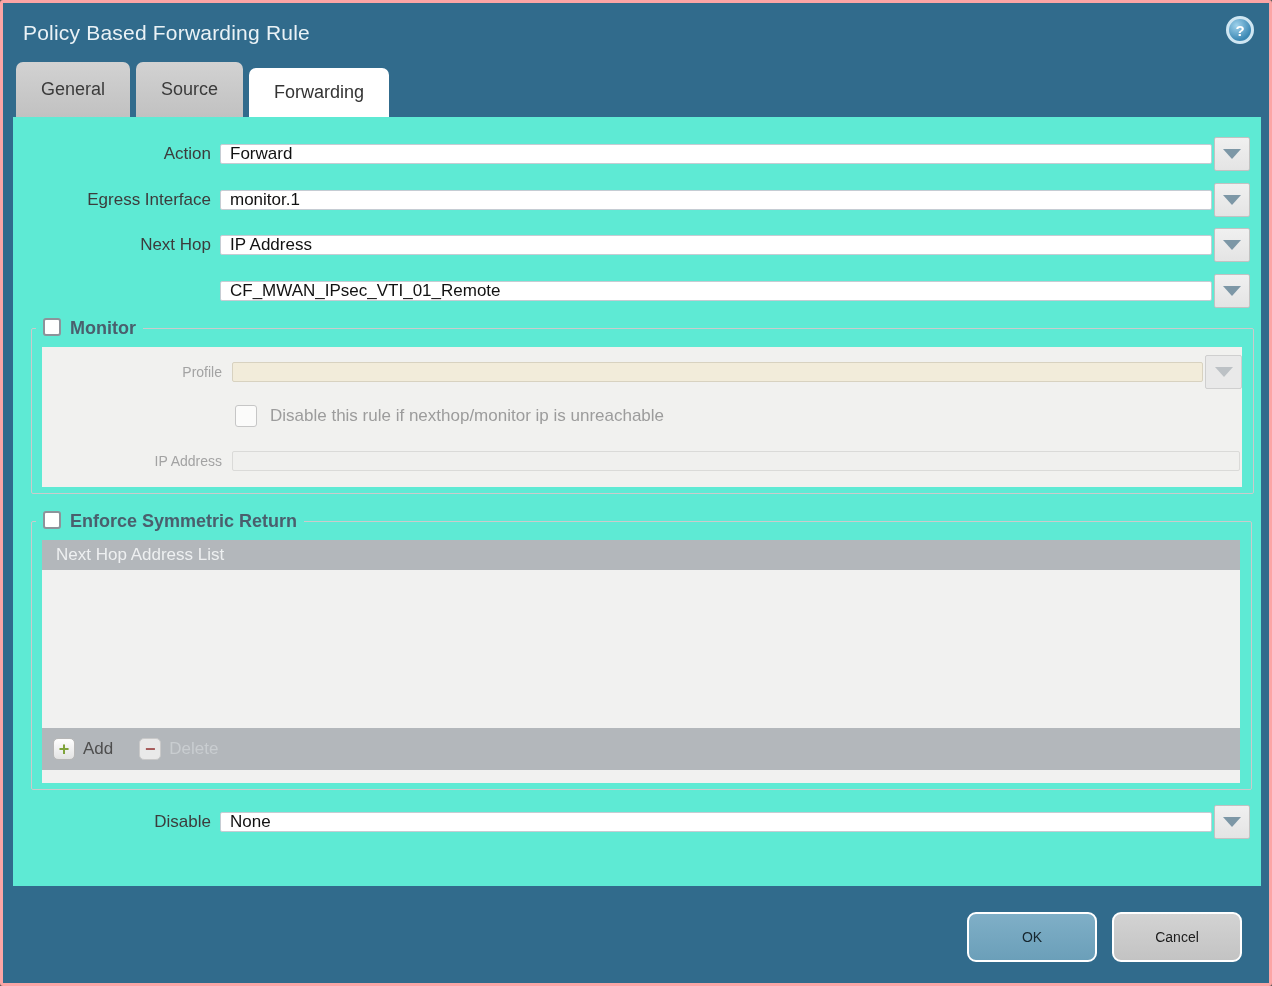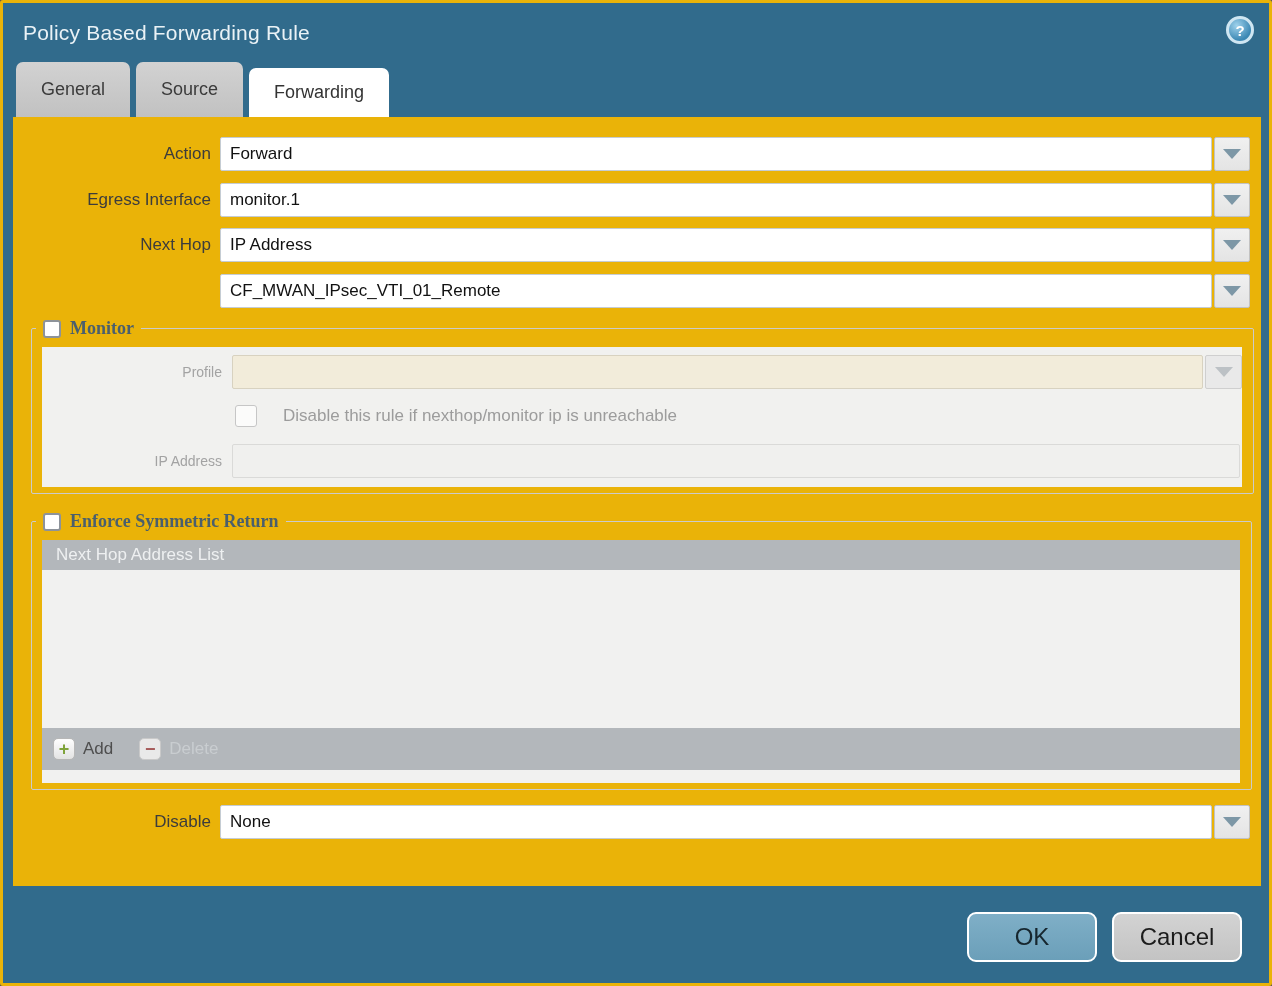--- a/index.html
+++ b/index.html
@@ -3,21 +3,21 @@
 <meta charset="utf-8">
 <style>
   * { box-sizing: border-box; margin: 0; padding: 0; }
   html, body { width: 1272px; height: 986px; background: #555; }
   body { font-family: "Liberation Sans", sans-serif; }
 
   .window {
     position: relative;
     width: 1272px; height: 986px;
     background: #316b8c;
-    border: 3px solid #eab308;
+    border: 3px solid #fca5a5;
     border-radius: 3px;
     overflow: hidden;
   }
 
   
   .titlebar { position: relative; height: 65px; padding: 18px 20px 0 20px; }
   .title { color: #eaf2f6; font-size: 21px; letter-spacing: .2px; }
   .help {
     position: absolute; top: 13px; right: 15px;
     width: 28px; height: 28px; border-radius: 50%;
@@ -40,34 +40,34 @@
   }
   .tab.active {
     height: 49px; background: #ffffff; color: #333333;
   }
 
   
   .panel {
     position: relative;
     margin: 0 8px 0 10px;
     height: 769px;
-    background: #eab308;
+    background: #5eead4;
     padding-top: 20px;
   }
 
   .frow { display: flex; align-items: center; height: 34px; }
   .frow + .frow { margin-top: 12px; }
   .frow.gap11 { margin-top: 11px; }
   .flabel {
     width: 198px; margin-right: 9px;
     text-align: right; font-size: 17px; color: #3c3c3c;
     white-space: nowrap;
   }
   .finput {
-    width: 992px; height: 34px;
+    width: 992px; height: 20px;
     background: #ffffff;
     border: 1px solid #c5ccd3; border-radius: 2px;
     padding: 0 9px;
     display: flex; align-items: center;
     font-size: 17px; color: #111111;
     cursor: text;
   }
   .ddbtn {
     width: 36px; height: 34px; margin-left: 2px;
     background: linear-gradient(#f0f0f0, #e4e4e4);
@@ -84,22 +84,22 @@
   .tri.disabled { border-top-color: #bcc1c5; }
 
   
   fieldset.fs {
     margin: 10px 9px 0 18px;
     border: 1px solid #cbcbcb; border-radius: 2px;
     padding: 0;
   }
   fieldset.fs2 { margin-top: 17px; }
   legend.fslegend {
-    display: flex; align-items: center; gap: 9px;
-    margin-left: 4px; padding: 0 7px; font-family: Liberation Serif, serif;
+    display: flex; align-items: flex-start; gap: 9px;
+    margin-left: 4px; padding: 0 7px;
   }
   .cb {
     width: 18px; height: 18px;
     border: 2px solid #8d939a; border-radius: 3px;
     background: #ffffff; cursor: pointer;
   }
   .legend-text { font-size: 18px; font-weight: bold; color: #4a5f6d; }
 
   .fs-inner {
     margin: 8px 11px 6px 10px;
@@ -118,21 +118,21 @@
   }
   .ddbtn.disabled {
     width: 37px;
     background: #e9e9e9; border-color: #cfcfcf; cursor: default;
   }
   .finput.grayed {
     width: 1008px;
     background: #f0f0ee; border-color: #dadad8;
     cursor: default;
   }
-  .chkrow { display: flex; align-items: center; gap: 26px; margin: 16px 0 17px 193px; }
+  .chkrow { display: flex; align-items: center; gap: 13px; margin: 16px 0 17px 193px; }
   .cb2 {
     width: 22px; height: 22px;
     border: 1px solid #c6c6c6; border-radius: 3px;
     background: #fbfbfa;
   }
   .chktext { font-size: 17px; color: #9c9c9c; }
 
   
   .nh-table { margin: 8px 11px 6px 10px; }
   .thead {
@@ -167,21 +167,21 @@
 
   
   .footer-buttons {
     position: absolute; bottom: 21px; right: 27px;
     display: flex; gap: 15px;
   }
   .btn {
     width: 130px; height: 50px;
     border-radius: 9px; border: 2px solid #ffffff;
     font-family: "Liberation Sans", sans-serif;
-    font-size: 24px; cursor: pointer;
+    font-size: 14px; cursor: pointer;
   }
   .btn.ok { background: linear-gradient(#7fafc7, #6b9fb9); color: #16262e; }
   .btn.cancel { background: linear-gradient(#d3d3d3, #c3c3c3); color: #1c1c1c; }
 </style>
 </head>
 <body>
 
 <div class="window">
 
   <div class="titlebar">

